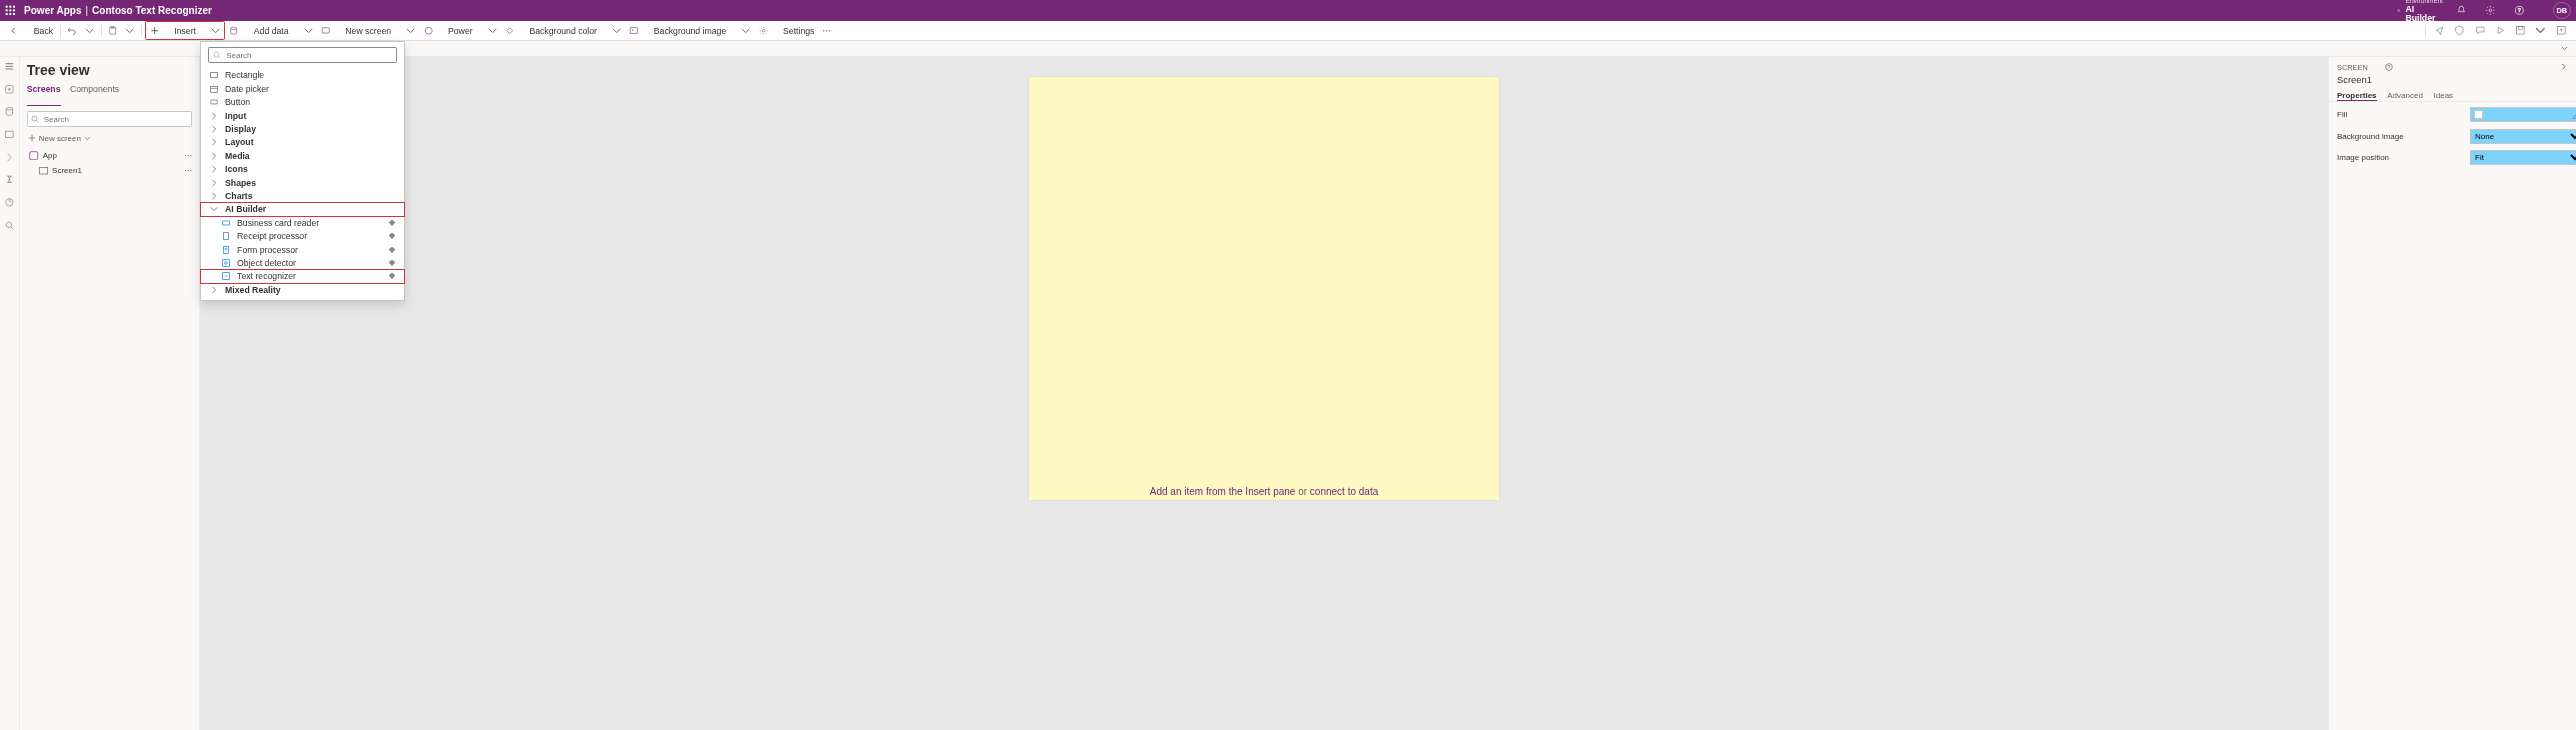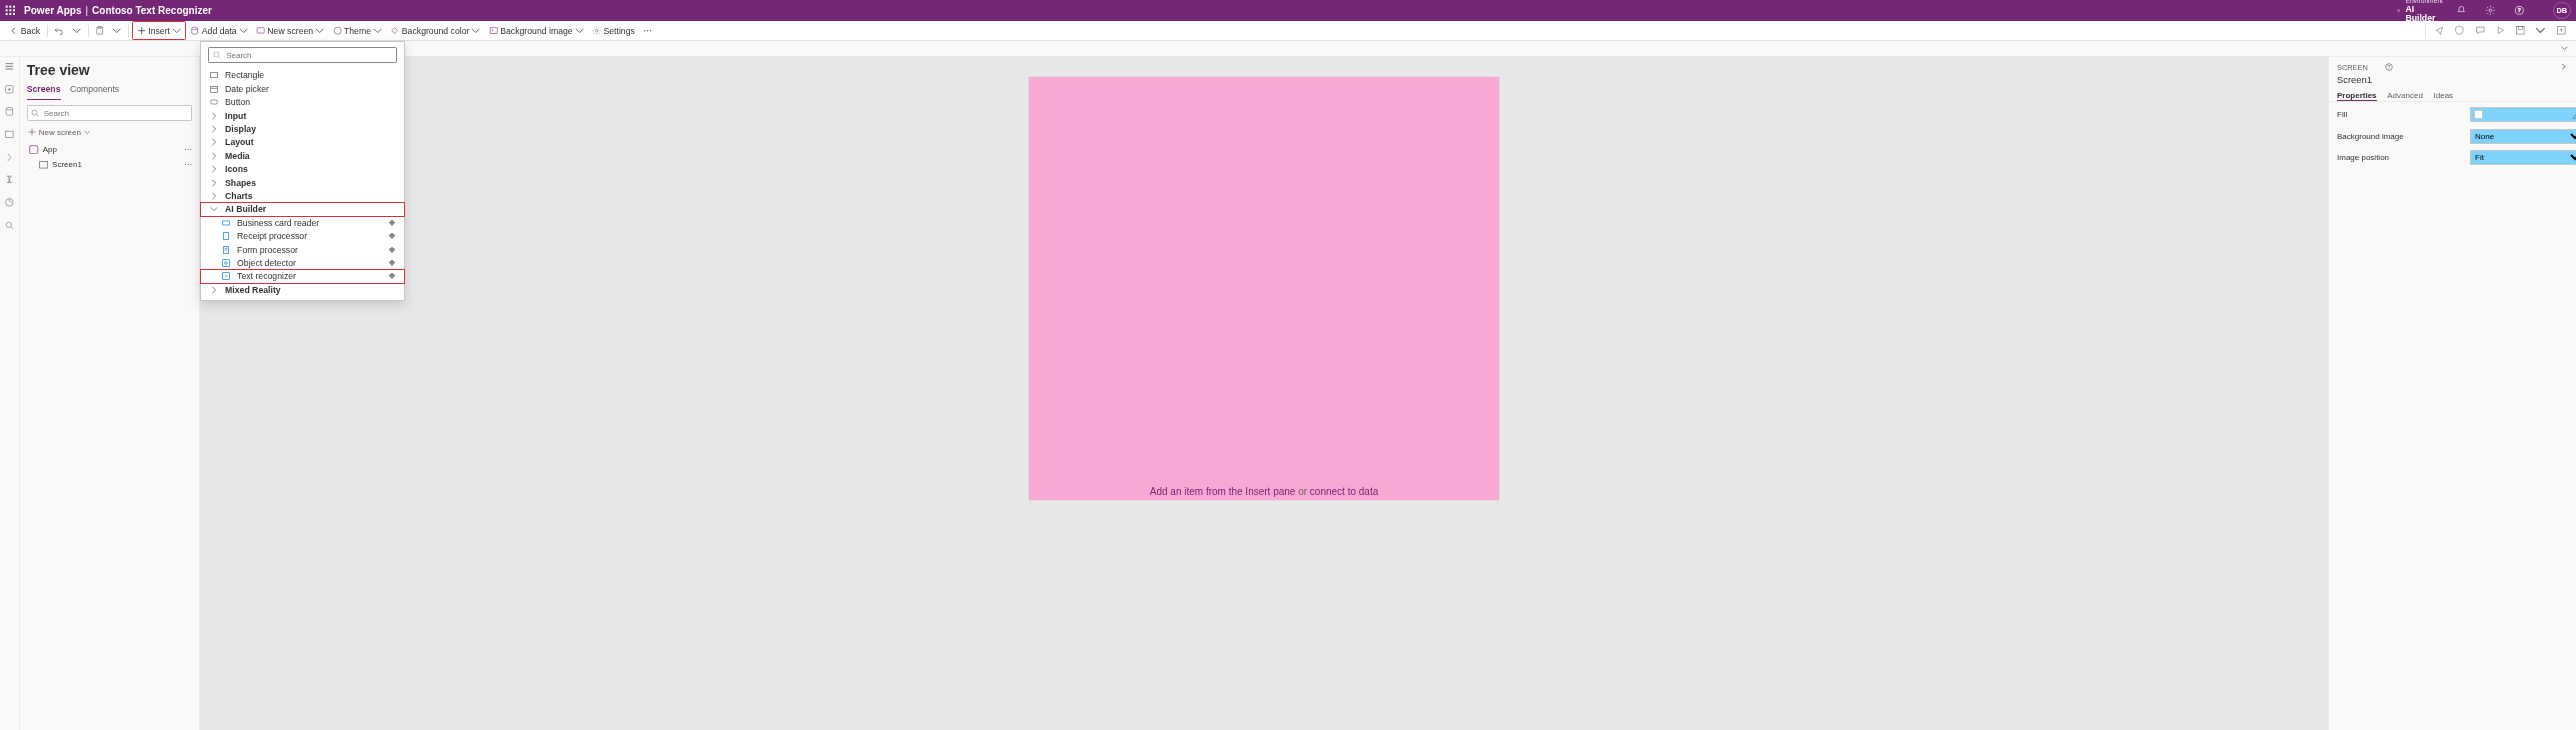--- a/index.html
+++ b/index.html
@@ -15,21 +15,21 @@
   .env-block { display:flex; align-items:center; gap:5.4px; margin-right:13.4px; }
   .env-text { line-height:1.1; font-size:7.4px; }
   .env-text .env-label { opacity:.85; font-size:6.7px; }
   .env-text .env-name  { font-weight:600; font-size:8.7px; }
   .hdr-icons { display:flex; align-items:center; gap:18px;text-align:right; }
   .hdr-icons .ic { width:10.7px; height:10.7px; fill:#fff; stroke:#fff; }
   .avatar { width:17.5px; height:17.5px; border-radius:50%; border:0.7px solid #a85aa8; display:flex; align-items:center; justify-content:center; font-size:7.4px; font-weight:600; margin-left:10.7px; }
 
   
   .cmdbar { height:20px; border-bottom:0.7px solid #e1dfdd; display:flex; align-items:center; padding:0 5.4px; position:relative; }
-  .cmdbar .btn { display:flex; align-items:center; gap:2px; padding:0 4px; height:19px; font-size:8.7px; color:#323130; cursor:pointer; }
+  .cmdbar .btn { display:flex; align-items:center; gap:15px; padding:0 4px; height:19px; font-size:8.7px; color:#323130; cursor:pointer; }
   .cmdbar .btn svg { width:9.4px; height:9.4px; }
   .cmdbar .sep { width:0.7px; height:12px; background:#e1dfdd; margin:0 2.7px; }
   .chev { width:6.7px; height:6.7px; }
   .cmd-right { margin-left:auto; display:flex; align-items:center; gap:1.3px; }
   .cmd-right .ibtn { width:19px; height:19px; display:flex; align-items:center; justify-content:center; }
   .cmd-right .ibtn svg { width:10.7px; height:10.7px; fill:none; stroke:#605e5c; }
   .insert-btn-wrap { border:0.7px solid #d13438; border-radius:1.3px; padding-right:1.3px; }
 
   
   .formula-row { height:16px; background:#faf9f8; border-bottom:0.7px solid #edebe9; display:flex; align-items:center; padding:0 8px; }
@@ -39,21 +39,21 @@
   .workspace { display:flex; height:calc(730px - 21px - 20px - 16px); }
 
   
   .leftrail { width:20px; background:#faf9f8; border-right:0.7px solid #edebe9; display:flex; flex-direction:column; align-items:center; padding-top:4px; gap:12px; }
   .leftrail .ric { width:10.7px; height:10.7px; stroke:#605e5c; fill:none; }
 
   
   .treepane { width:180px; background:#faf9f8; border-right:0.7px solid #edebe9; padding:5.4px 6.7px 0 6.7px; display:flex; flex-direction:column; }
   .treepane h2 { font-size:14px; font-weight:600; margin-bottom:5.4px; }
   .tree-tabs { display:flex; gap:9.4px; font-size:8.7px; margin-bottom:5.4px; }
-  .tree-tabs .tab.active { color:#742774; border-bottom:1.3px solid #742774; padding-bottom:5px; font-weight:600; }
+  .tree-tabs .tab.active { color:#742774; border-bottom:1.3px solid #742774; padding-bottom:11px; font-weight:600; }
   .tree-tabs .tab { color:#605e5c; cursor:pointer; padding-bottom:2.7px; }
   .tree-search { position:relative; margin-bottom:4px; }
   .tree-search input { width:100%; height:16px; border:0.7px solid #c8c6c4; border-radius:1.3px; padding-left:16px; font-size:8px; background:#fff; }
   .tree-search .sic { position:absolute; left:4px; top:3.4px; width:8px; height:8px; stroke:#605e5c; fill:none; }
   .newscreen-btn { display:flex; align-items:center; gap:2.7px; font-size:8px; color:#605e5c; padding:2.7px 1.3px; cursor:pointer; }
   .tree-list { margin-top:2.7px; }
   .tree-item { display:flex; align-items:center; gap:4px; height:14.8px; font-size:8px; padding-left:2.7px; }
   .tree-item.sub { padding-left:12px; }
   .tree-item .dots { margin-left:auto; color:#605e5c; }
 
@@ -66,21 +66,21 @@
   .menu-item .lead { width:9.4px; display:flex; justify-content:center; }
   .menu-item .lead svg { width:8px; height:8px; stroke:#605e5c; fill:none; }
   .menu-item.cat { font-weight:600;align-items:center; }
   .menu-item .trail { margin-left:auto; }
   .menu-item .trail svg { width:8px; height:8px; fill:#8a8886; }
   .menu-item.highlight-red { outline:0.7px solid #d13438; outline-offset:-0.7px; }
   .menu-item.indent { padding-left:20px; }
 
   
   .canvas-area { flex:1; background:#e8e8e8; position:relative; display:flex; justify-content:center; align-items:flex-start; padding-top:20px; }
-  .artboard { width:470px; height:423px; background:#f9a8d4; box-shadow:0 0 1.3px rgba(0,0,0,.2); display:flex; align-items:flex-end; justify-content:center; }
+  .artboard { width:470px; height:423px; background:#fef9c3; box-shadow:0 0 1.3px rgba(0,0,0,.2); display:flex; align-items:flex-end; justify-content:center; }
   .artboard-hint { font-size:10px; color:#742774; padding-bottom:2.7px; }
   .artboard-hint .muted { color:#605e5c; }
 
   
   .proppane { width:248px; background:#faf9f8; border-left:0.7px solid #edebe9; display:flex; flex-direction:column; }
   .proppane .p-head { padding:5.4px 8px 2.7px 8px; display:flex; align-items:center; gap:17px; color:#605e5c; font-size:7.4px; }
   .proppane .p-head .exp { margin-left:auto; }
   .proppane .p-title { padding:0 8px 5.4px 8px; font-size:9.4px; font-weight:400; color:#323130; }
   .prop-tabs { display:flex; gap:10.7px; padding:0 8px; font-size:8px; border-bottom:0.7px solid #edebe9; }
   .prop-tabs .tab { padding-bottom:0; cursor:pointer; color:#605e5c; }
@@ -208,21 +208,21 @@
     <span>New screen</span>
     <svg class="chev" viewBox="0 0 10 10">
         <path d="M1 3l4 4 4-4" fill="none" stroke="#605e5c"></path>
       </svg>
   </div>
 
   <div class="btn">
     <svg viewBox="0 0 16 16">
         <circle cx="8" cy="8" r="6" fill="none" stroke="#742774"></circle>
       </svg>
-    <span>Theme</span>
+    <span>Power</span>
     <svg class="chev" viewBox="0 0 10 10">
         <path d="M1 3l4 4 4-4" fill="none" stroke="#605e5c"></path>
       </svg>
   </div>
 
   <div class="btn">
     <svg viewBox="0 0 16 16">
         <path d="M3 8l5-5 5 5-5 5z" fill="none" stroke="#742774"></path>
       </svg>
     <span>Background color</span>

